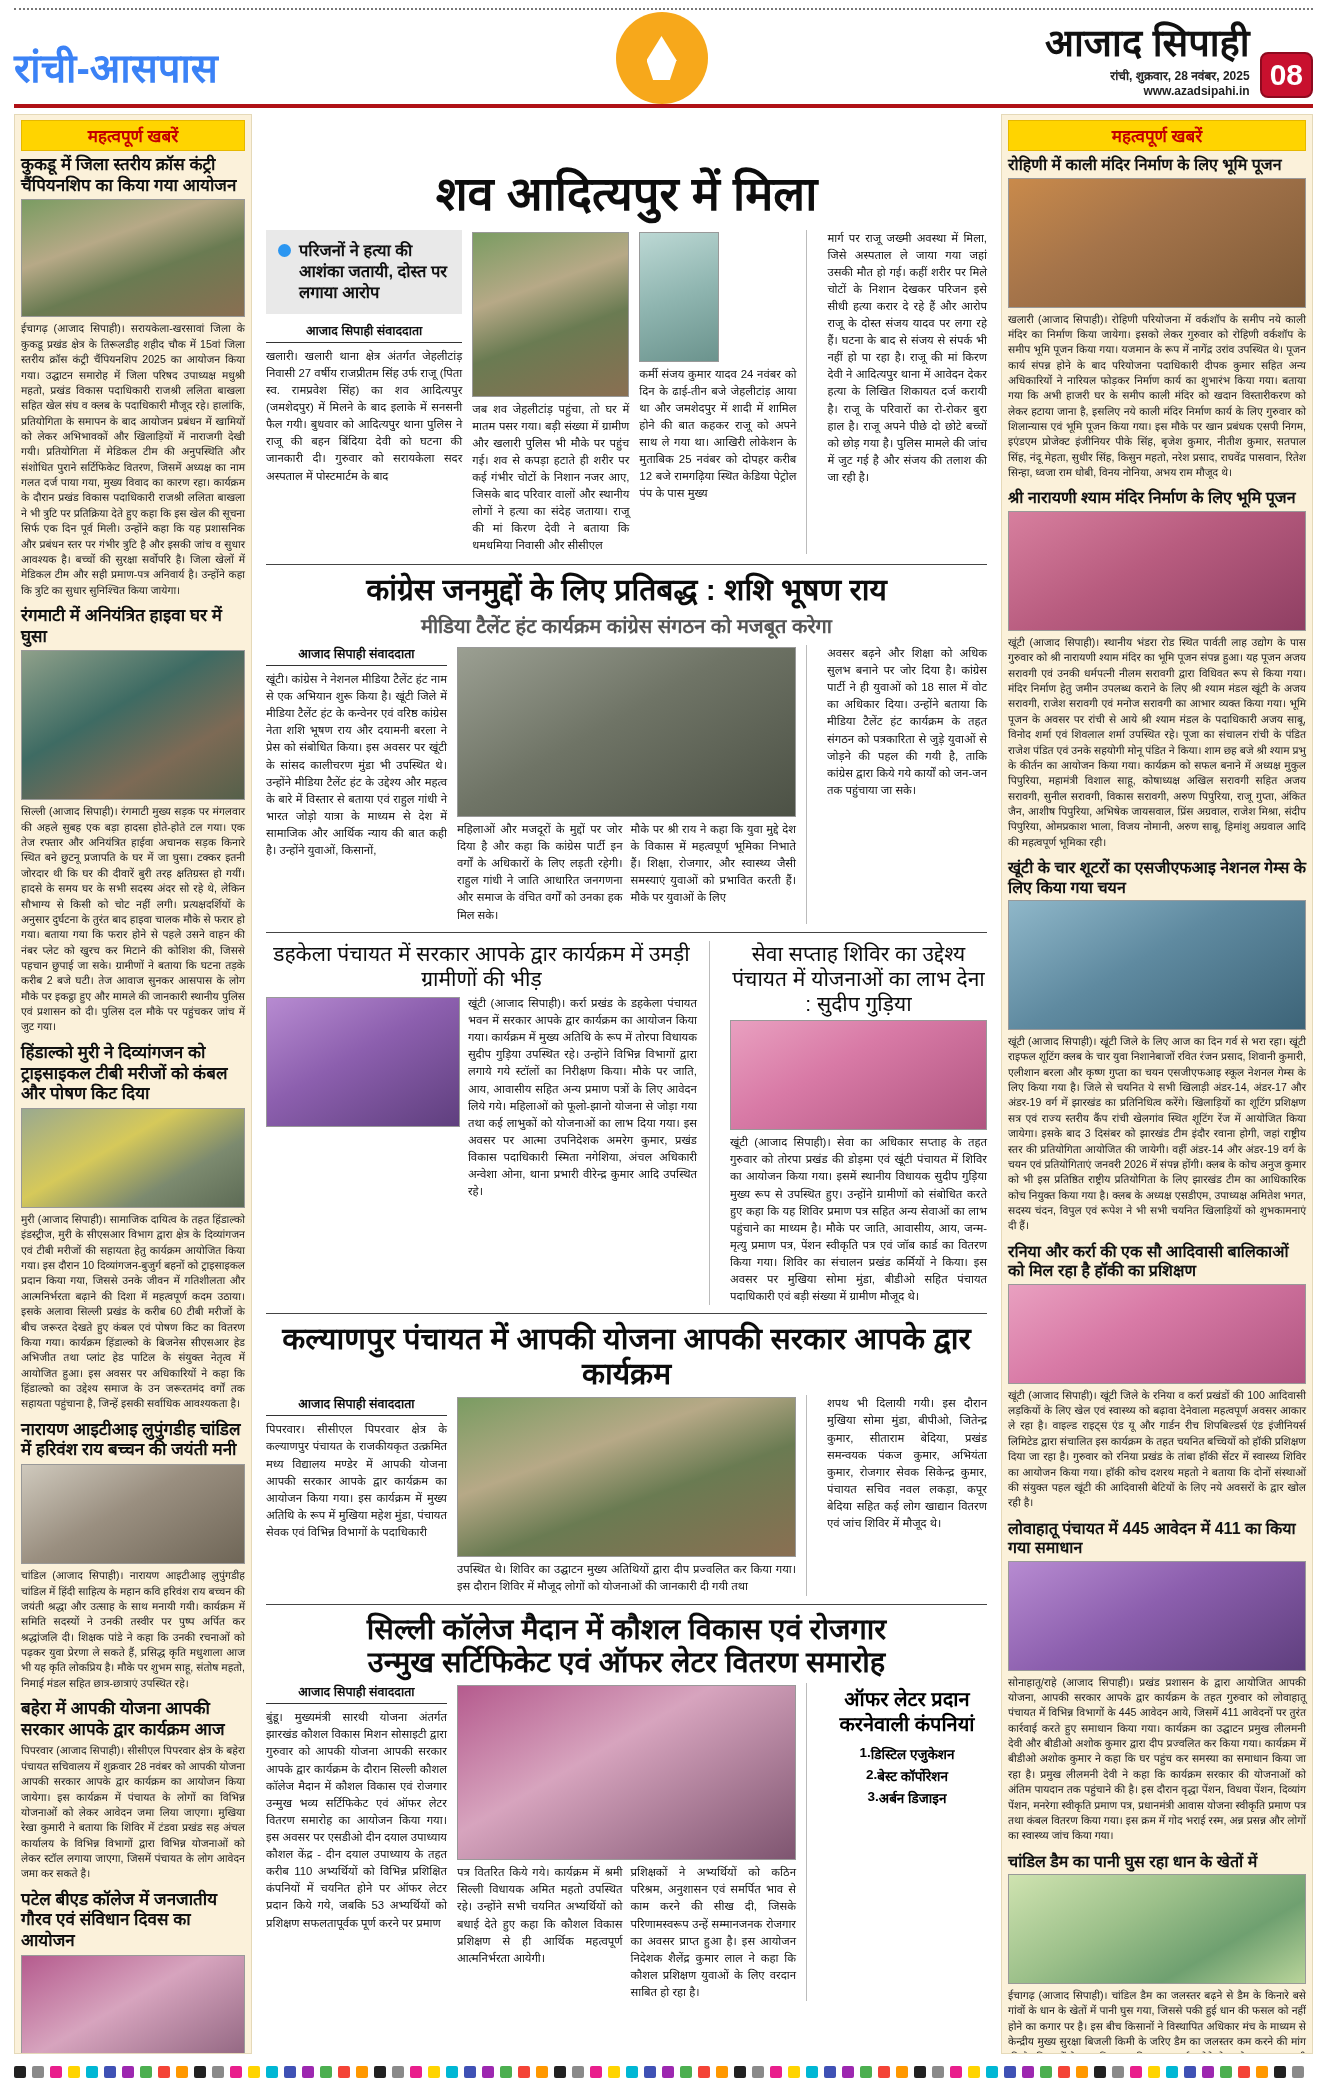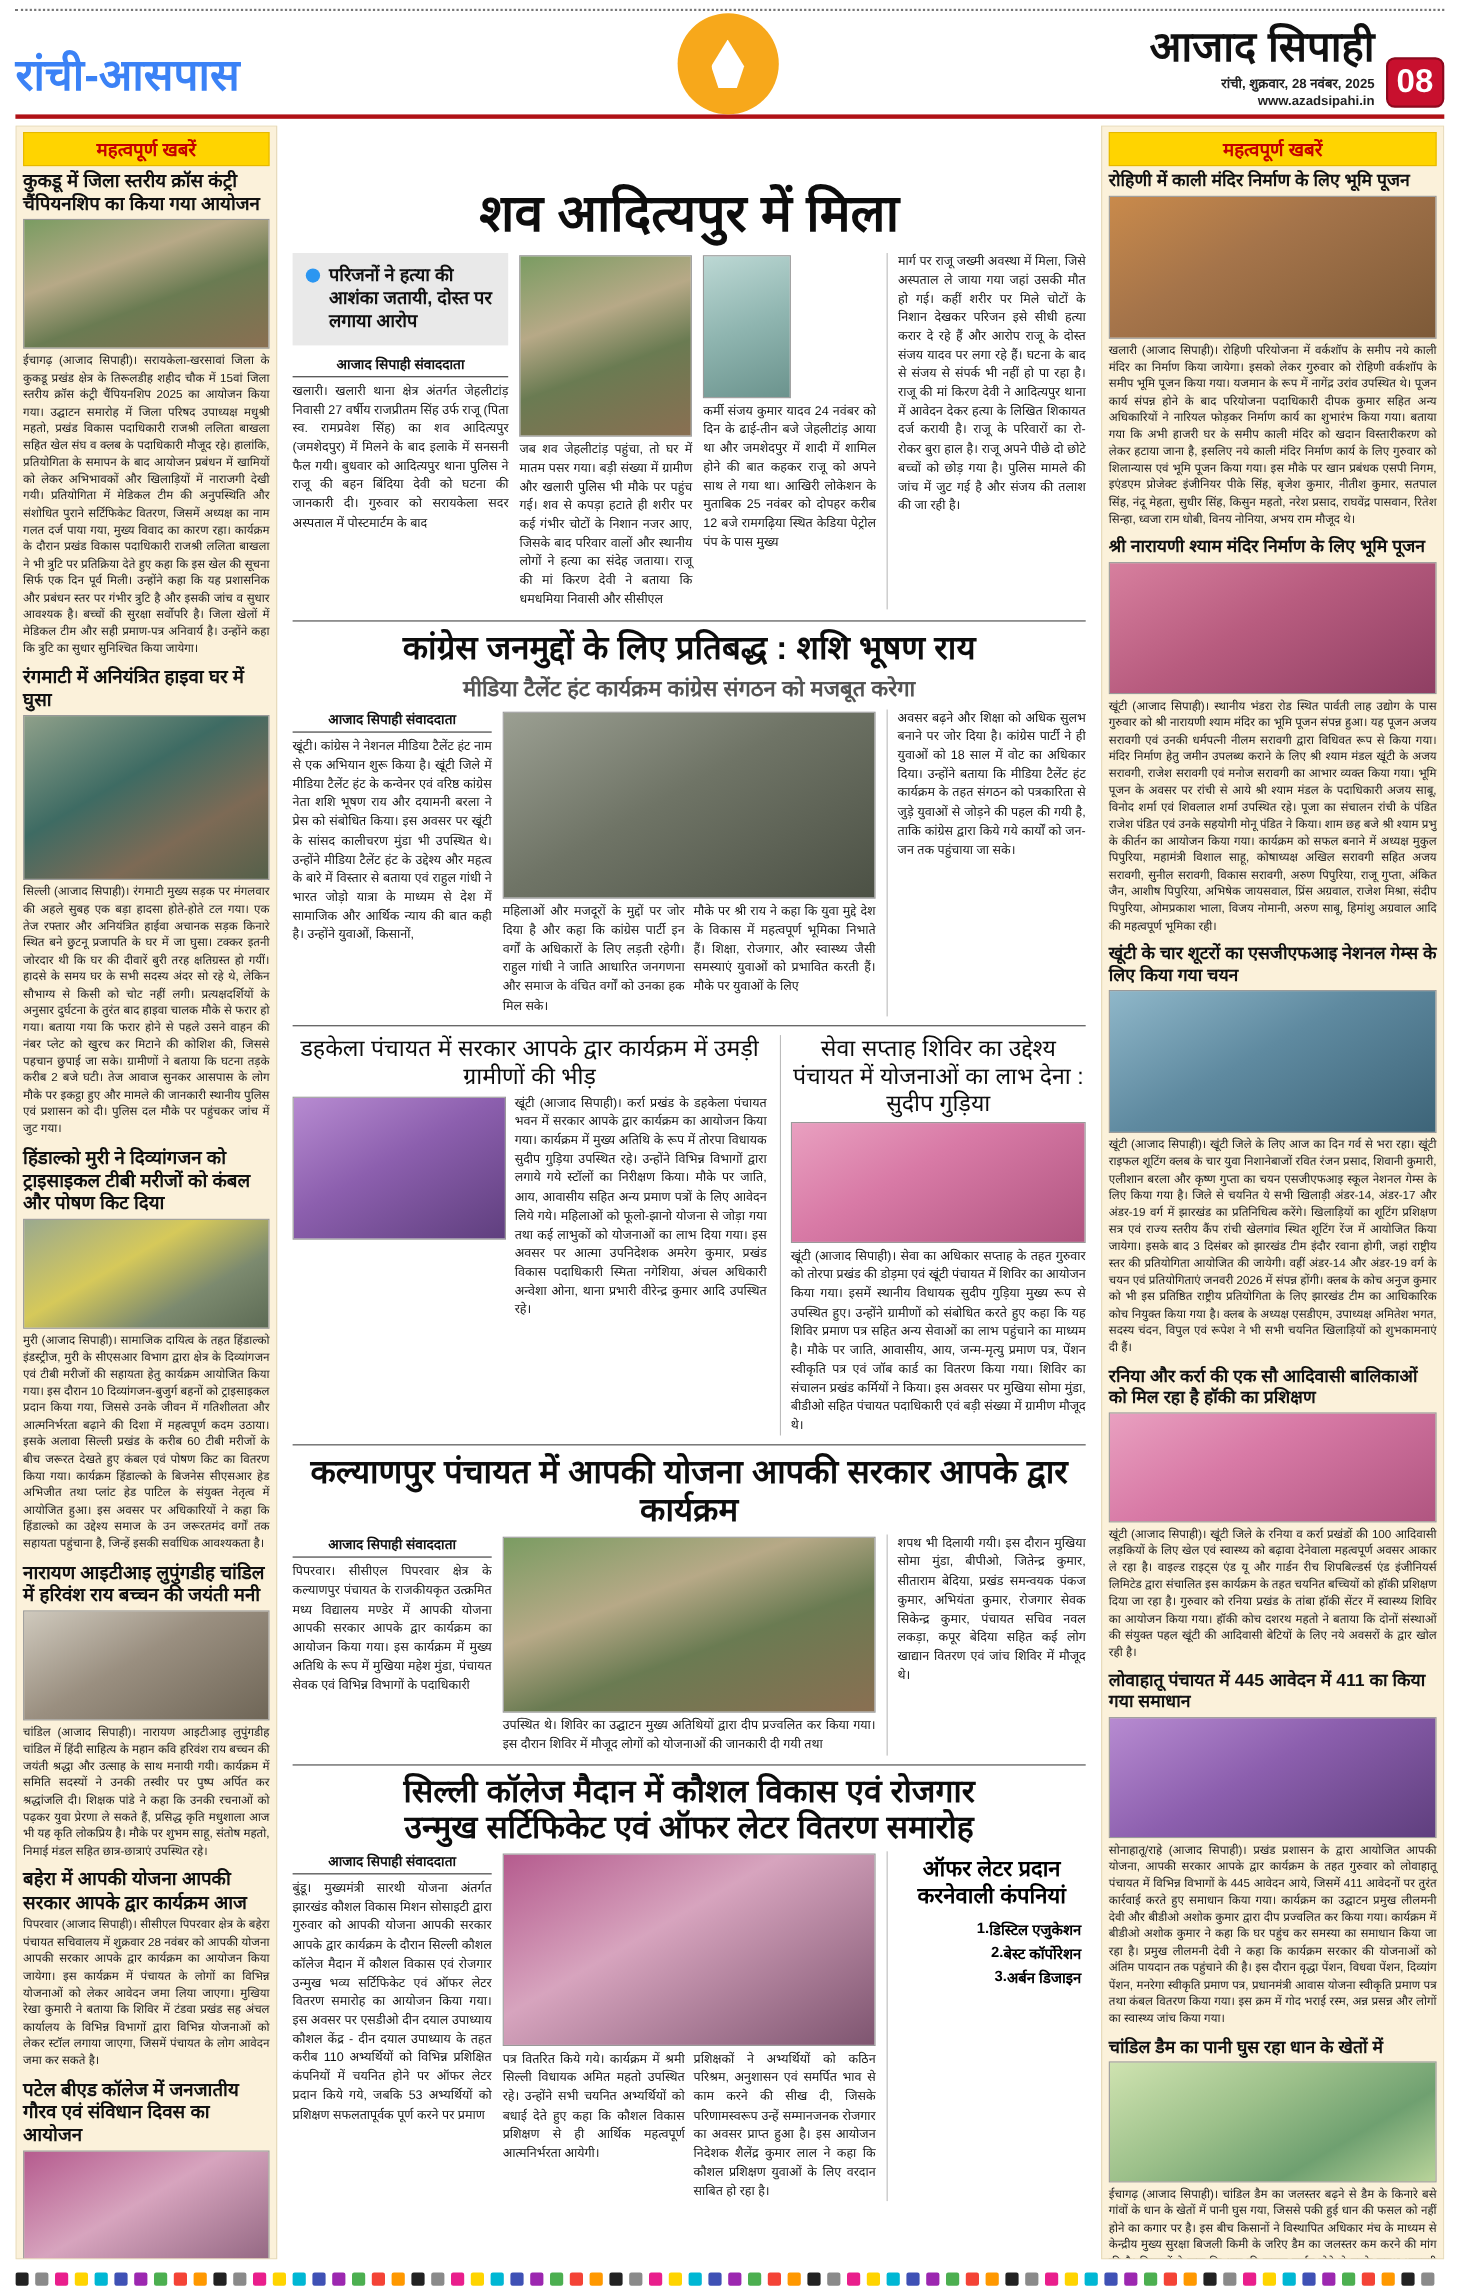--- a/index.html
+++ b/index.html
@@ -57,23 +57,23 @@
   .sep-rule { border-top:1.5px solid #444; margin:8px 0; }
   .sec-headline { font-size:30px; font-weight:bold; color:#0d0d0d; text-align:center; line-height:1.15; margin:2px 0 4px 0; }
   .sec-subhead { font-size:20px; font-weight:bold; color:#555; text-align:center; margin-bottom:6px; }
   .grid4 { display:grid; grid-template-columns:1.1fr 1fr 1fr 1.1fr; gap:10px; margin-bottom:8px; }
   .grid2 { display:grid; grid-template-columns:1.55fr 1fr; gap:12px; margin-bottom:8px; }
   .twocol { display:grid; grid-template-columns:1fr 1fr; gap:8px; }
   .boxed-title { font-size:21px; font-weight:normal; text-align:center; line-height:1.2; margin-bottom:4px; color:#0d0d0d; }
   .companies { text-align:right; }
   .companies-title { font-size:20px; font-weight:bold; text-align:center; line-height:1.25; margin:4px 0 6px 0; }
   .companies ol { list-style:none; counter-reset:c; font-size:13.5px; font-weight:bold; }
-  .companies li { counter-increment:c; display:flex; justify-content:flex-end; padding:2px 4px; }
+  .companies li { counter-increment:c; display:flex; justify-content:center; padding:2px 4px; }
   .companies li::before { content:counter(c) "."; font-weight:bold; }
-  .vline { border-left:1px solid #bbb; padding-left:9px; }
+  .vline { border-left:1px solid #bbb; padding-left:20px; }
 
   
   .dot-strip { position:absolute; left:14px; right:12px; bottom:8px; height:14px; display:flex; gap:6px; align-items:center; overflow:hidden; }
   .dot { width:12px; height:12px; border-radius:2px; flex:0 0 12px; }
 </style>
 </head>
 <body>
 
 <div class="page">
   <div class="dotted-top"></div>

